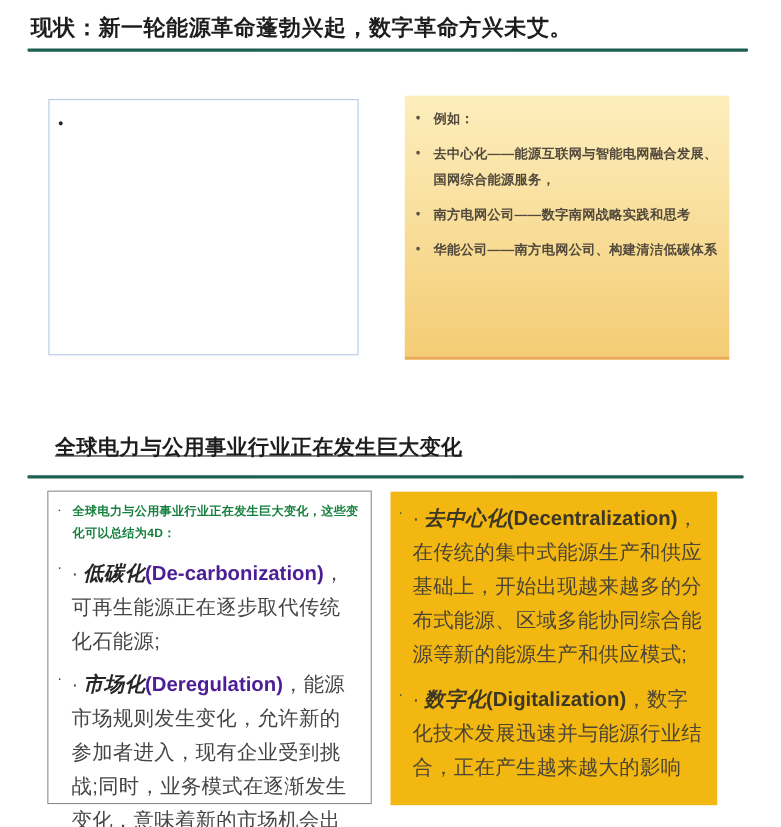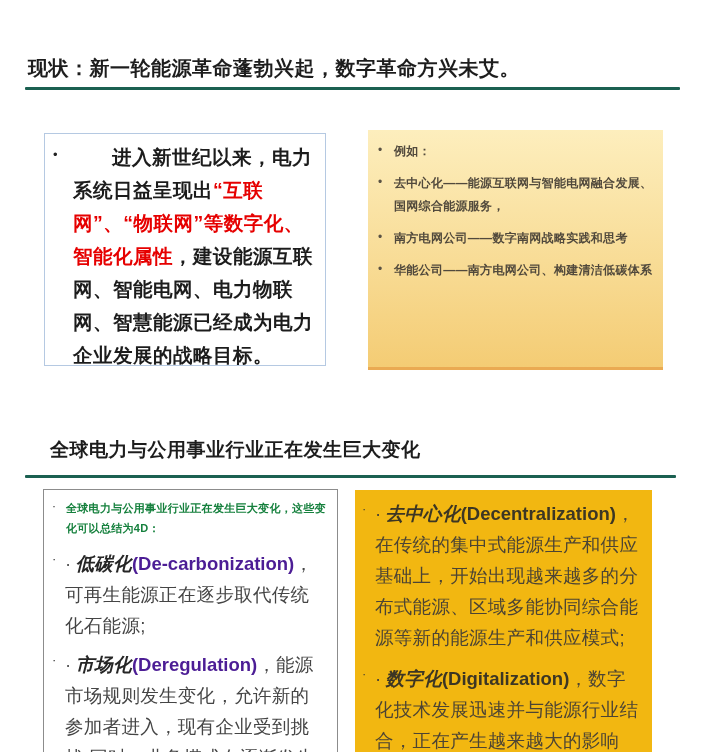--- a/index.html
+++ b/index.html
@@ -1,26 +1,26 @@
 <!DOCTYPE html>
 <html><head>
 <meta charset="utf-8">
 <style>
   html,body{margin:0;padding:0;}
   body{
     width:710px;height:752px;background:#ffffff;position:relative;overflow:hidden;
     font-family:"Liberation Sans","DejaVu Sans",sans-serif;
     -webkit-font-smoothing:antialiased;
   }
-  .abs{position:absolute;margin-top:43px;}
+  .abs{position:absolute;}
 
   
   .sec-title{font-weight:700;color:#1d1d1d;letter-spacing:0.5px;white-space:nowrap;}
   #title1{left:28px;top:12px;font-size:20px;}
-  #title2{left:50px;top:394px;font-size:19px;}
+  #title2{left:50px;top:394px;font-size:19px;text-decoration:underline;}
   .rule{height:3px;background:#1b6051;border-radius:1px;}
   #rule1{left:25px;top:44px;width:655px;}
   #rule2{left:25px;top:432px;width:651px;}
 
   
   #box-tl{
     left:44px;top:90px;width:282px;height:233px;box-sizing:border-box;
     border:1px solid #b5c9e2;background:#ffffff;padding:7px 8px 0 8px;
     display:flex;
   }
@@ -69,21 +69,20 @@
   #box-br .d-item{margin-bottom:10px;}
 </style>
 </head>
 <body>
 
 <div id="title1" class="abs sec-title">现状：新一轮能源革命蓬勃兴起，数字革命方兴未艾。</div>
 <div id="rule1" class="abs rule"></div>
 
 <div id="box-tl" class="abs">
   <div class="bullet-col">•</div>
-  <div class="txt"><span>进入新世纪以来，电力系统日益呈现出</span><span class="red">“互联网”、“物联网”等数字化、智能化属性</span><span>，建设能源互联网、智能电网、电力物联网、智慧能源已经成为电力企业发展的战略目标。</span></div>
 </div>
 
 <div id="box-tr" class="abs">
   <div class="item">
     <div class="marker">•</div>
     <div class="body">例如：</div>
   </div>
   <div class="item">
     <div class="marker">•</div>
     <div class="body">去中心化——能源互联网与智能电网融合发展、国网综合能源服务，</div>

